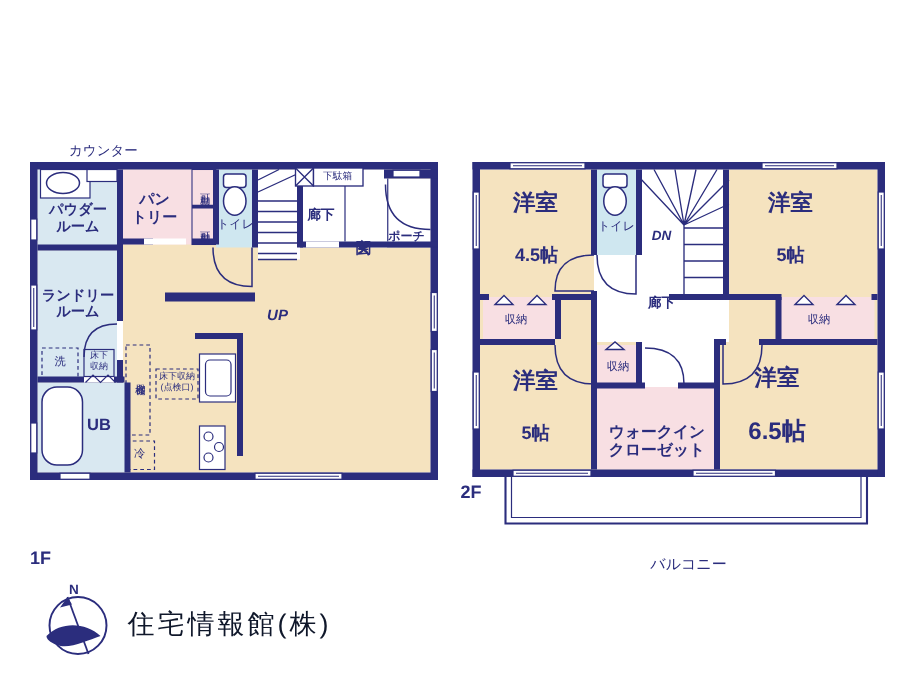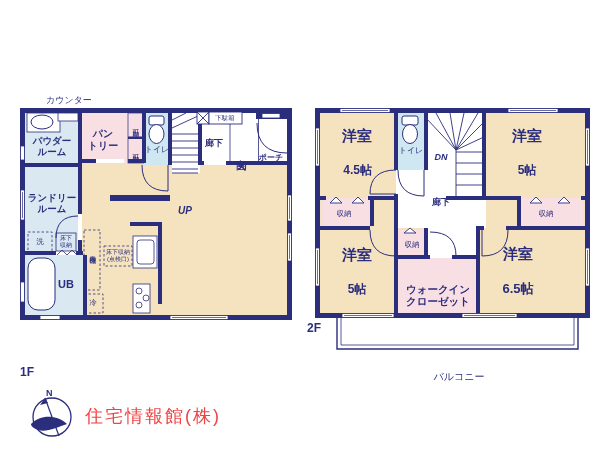--- a/index.html
+++ b/index.html
@@ -4,21 +4,21 @@
 <style>
   html,body{margin:0;padding:0;}
   body{width:600px;height:450px;background:#fff;font-family:"Liberation Sans","DejaVu Sans",sans-serif;position:relative;overflow:hidden;}
   #canvas{position:absolute;left:0;top:0;width:600px;height:450px;background:#fff;padding-left:24px;}
   #plan-svg{position:absolute;left:0;top:0;}
   .lbl{position:absolute;color:#2b2d7d;line-height:1.18;white-space:pre-line;z-index:5;}
   .c{transform:translate(-50%,-50%);text-align:center;}
   .b{font-weight:bold;}
   .i{font-style:italic;}
   .v{writing-mode:vertical-rl;text-orientation:upright;letter-spacing:0.5px;}
-  .gray{color:#ef4444;}
+  .gray{color:#0f172a;}
   .block span{display:block;}
 </style>
 </head>
 <body>
 
 <div id="canvas">
 
 <svg id="plan-svg" width="600" height="450" viewBox="0 0 600 450">
 
   <g>
@@ -262,21 +262,21 @@
 <div class="lbl c block" style="left:527px;top:152px;">
   <span class="b" style="font-size:15px;">洋室</span>
   <span class="b" style="font-size:12px;">5帖</span>
 </div>
 <div class="lbl c block" style="left:357px;top:271px;">
   <span class="b" style="font-size:15px;">洋室</span>
   <span class="b" style="font-size:12px;">5帖</span>
 </div>
 <div class="lbl c block" style="left:518px;top:271px;">
   <span class="b" style="font-size:15px;">洋室</span>
-  <span class="b" style="font-size:13px;">6.5帖</span>
+  <span class="b" style="font-size:16px;">6.5帖</span>
 </div>
 <div class="lbl c" style="left:411px;top:151px;font-size:8px;">トイレ</div>
 <div class="lbl c b i" style="left:441px;top:157px;font-size:9px;">DN</div>
 <div class="lbl c b" style="left:441px;top:202px;font-size:9px;">廊下</div>
 <div class="lbl c" style="left:344px;top:214px;font-size:7.5px;">収納</div>
 <div class="lbl c" style="left:546px;top:214px;font-size:7.5px;">収納</div>
 <div class="lbl c" style="left:412px;top:245px;font-size:7.5px;">収納</div>
 <div class="lbl c b" style="left:438px;top:295px;font-size:10.5px;">ウォークイン
 クローゼット</div>
 <div class="lbl c" style="left:459px;top:332px;font-size:10px;margin-top:45px;">バルコニー</div>

